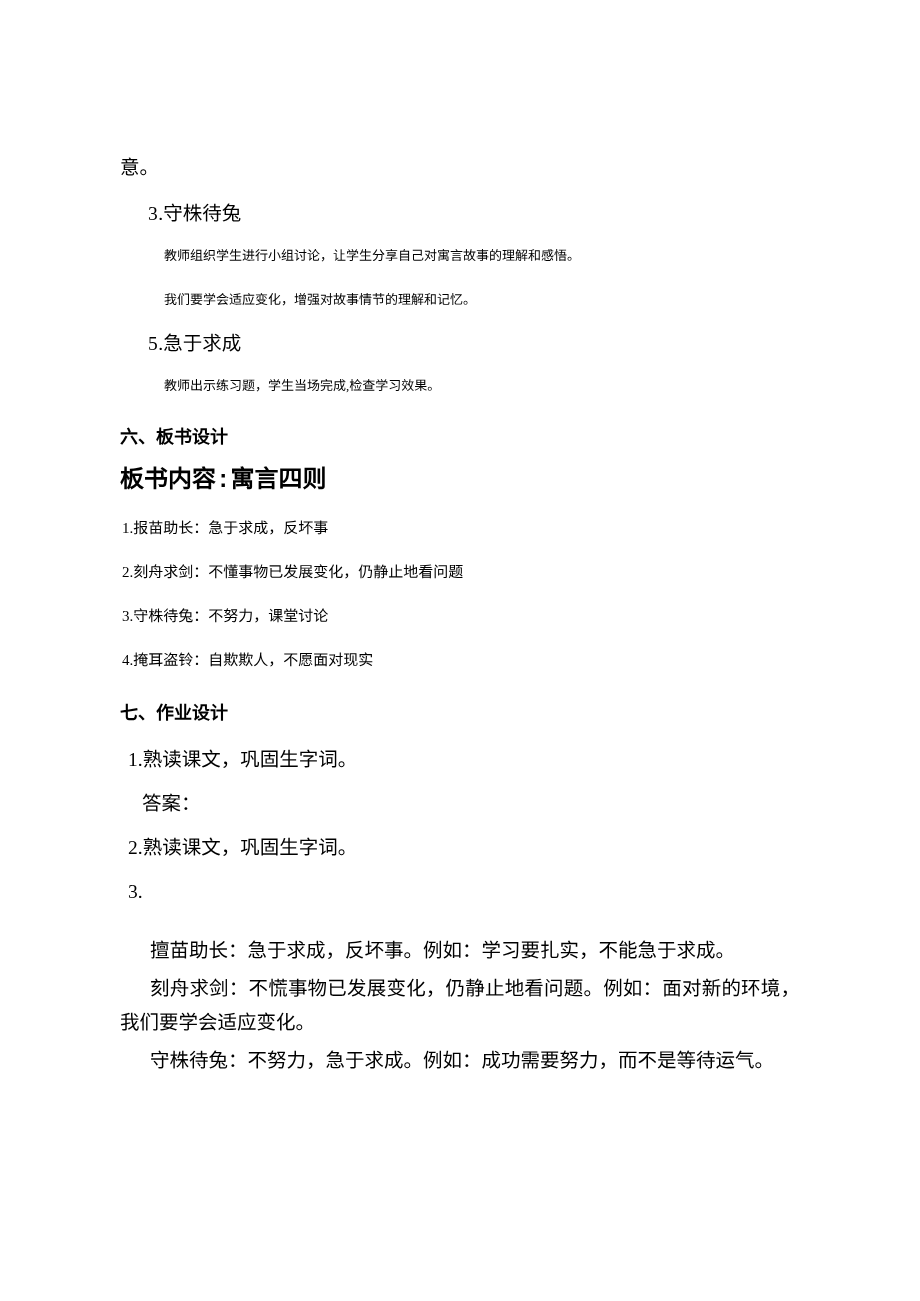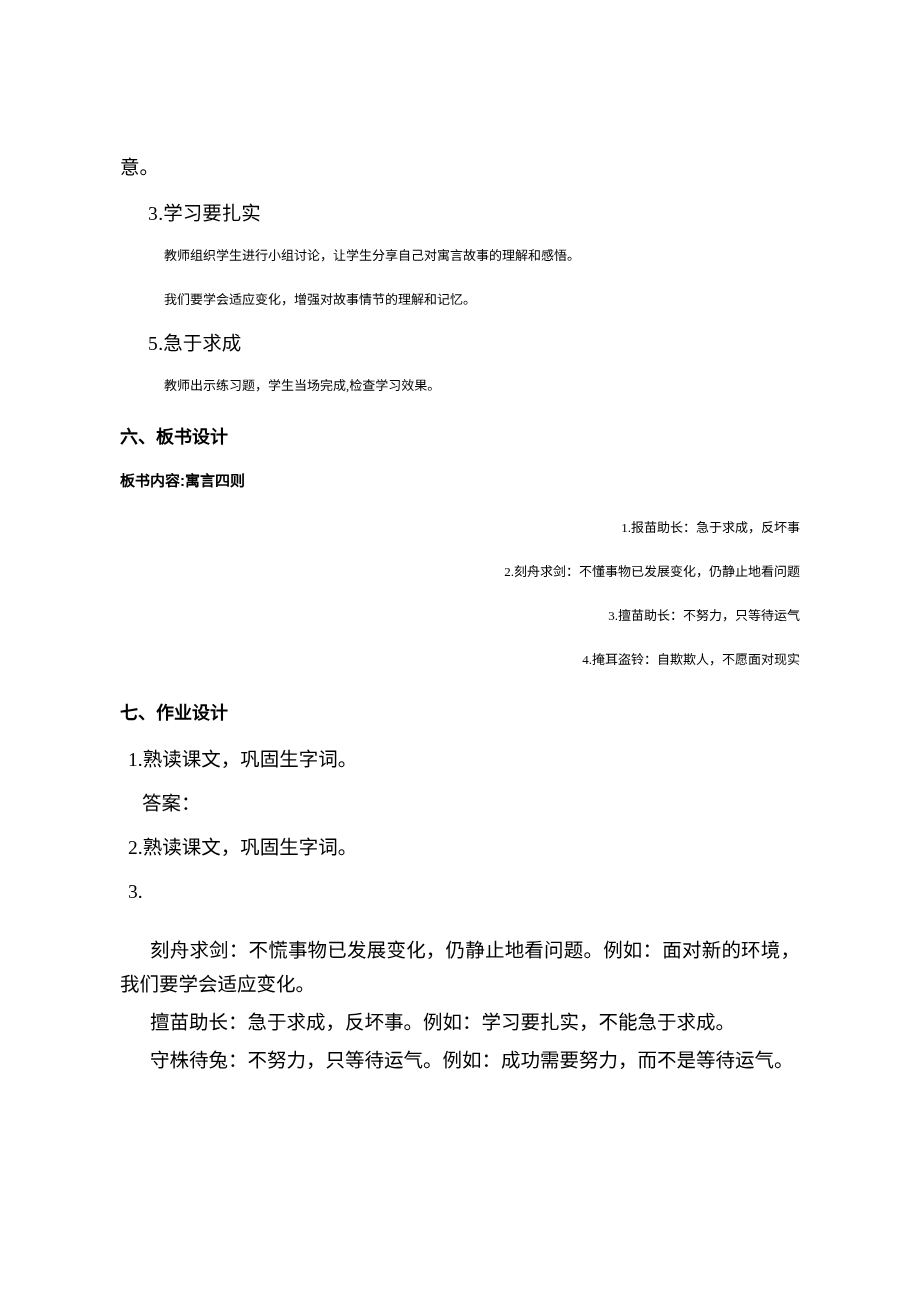--- a/index.html
+++ b/index.html
@@ -54,31 +54,30 @@
   }
   .heading {
     font-size: 18px;
     font-weight: bold;
     font-family: Liberation Serif, serif;
     margin: 16px 0 10px 0;
     line-height: 34px;
   }
   .bold-line {
     font-weight: bold;
-    font-family: Liberation Sans, sans-serif;
-    font-size: 15px;
+    font-family: Liberation Mono, monospace;
+    font-size: 24px;
     margin: 0 0 10px 0;
     line-height: 34px;
   }
   .board-item {
-    font-size: 13px;
+    font-size: 15px;
     line-height: 40px;
     margin: 0 0 4px 0;
     padding-left: 2px;
-    text-align: right;
   }
   .hw-item {
     font-size: 19.5px;
     line-height: 40px;
     margin: 0 0 4px 0;
     padding-left: 8px;
   }
   .hw-answer {
     font-size: 19.5px;
     line-height: 40px;
@@ -109,42 +108,42 @@
 </style>
 </head>
 <body>
 
 <div class="page">
   <div class="doc-body">
 
     <p class="top-frag">意。</p>
 
     <p class="num-item">
-      <span class="num">3</span><span>.</span><span>学习要扎实</span>
+      <span class="num">3</span><span>.</span><span>守株待兔</span>
     </p>
     <p class="para indent2 hang">教师组织学生进行小组讨论，让学生分享自己对寓言故事的理解和感悟。</p>
 
     <p class="para indent2 hang">我们要学会适应变化，增强对故事情节的理解和记忆。</p>
 
     <p class="num-item">
       <span class="num">5</span><span>.</span><span>急于求成</span>
     </p>
     <p class="para indent2 hang">教师出示练习题，学生当场完成,检查学习效果。</p>
 
     <p class="heading">六、板书设计</p>
     <p class="bold-line">板书内容:寓言四则</p>
 
     <p class="board-item">
       <span>1</span><span>.</span><span>报苗助长：急于求成，反坏事</span>
     </p>
     <p class="board-item">
       <span>2</span><span>.</span><span>刻舟求剑：不懂事物已发展变化，仍静止地看问题</span>
     </p>
     <p class="board-item">
-      <span>3</span><span>.</span><span>擅苗助长：不努力，只等待运气</span>
+      <span>3</span><span>.</span><span>守株待兔：不努力，课堂讨论</span>
     </p>
     <p class="board-item">
       <span>4</span><span>.</span><span>掩耳盗铃：自欺欺人，不愿面对现实</span>
     </p>
 
     <p class="heading">七、作业设计</p>
 
     <p class="hw-item">
       <span>1</span><span>.</span><span>熟读课文，巩固生字词。</span>
     </p>
@@ -153,19 +152,19 @@
 
     <p class="hw-item">
       <span>2</span><span>.</span><span>熟读课文，巩固生字词。</span>
     </p>
 
     <p class="hw-item">
       <span>3</span><span>.</span><span></span>
     </p>
 
     <div class="example-block">
+      <p class="example-line first-indent">擅苗助长：急于求成，反坏事。例如：学习要扎实，不能急于求成。</p>
       <p class="example-line first-indent">刻舟求剑：不慌事物已发展变化，仍静止地看问题。例如：面对新的环境，我们要学会适应变化。</p>
-      <p class="example-line first-indent">擅苗助长：急于求成，反坏事。例如：学习要扎实，不能急于求成。</p>
-      <p class="example-line tight first-indent">守株待兔：不努力，只等待运气。例如：成功需要努力，而不是等待运气。</p>
+      <p class="example-line tight first-indent">守株待兔：不努力，急于求成。例如：成功需要努力，而不是等待运气。</p>
     </div>
 
   </div>
 </div>
 
 </body></html>

